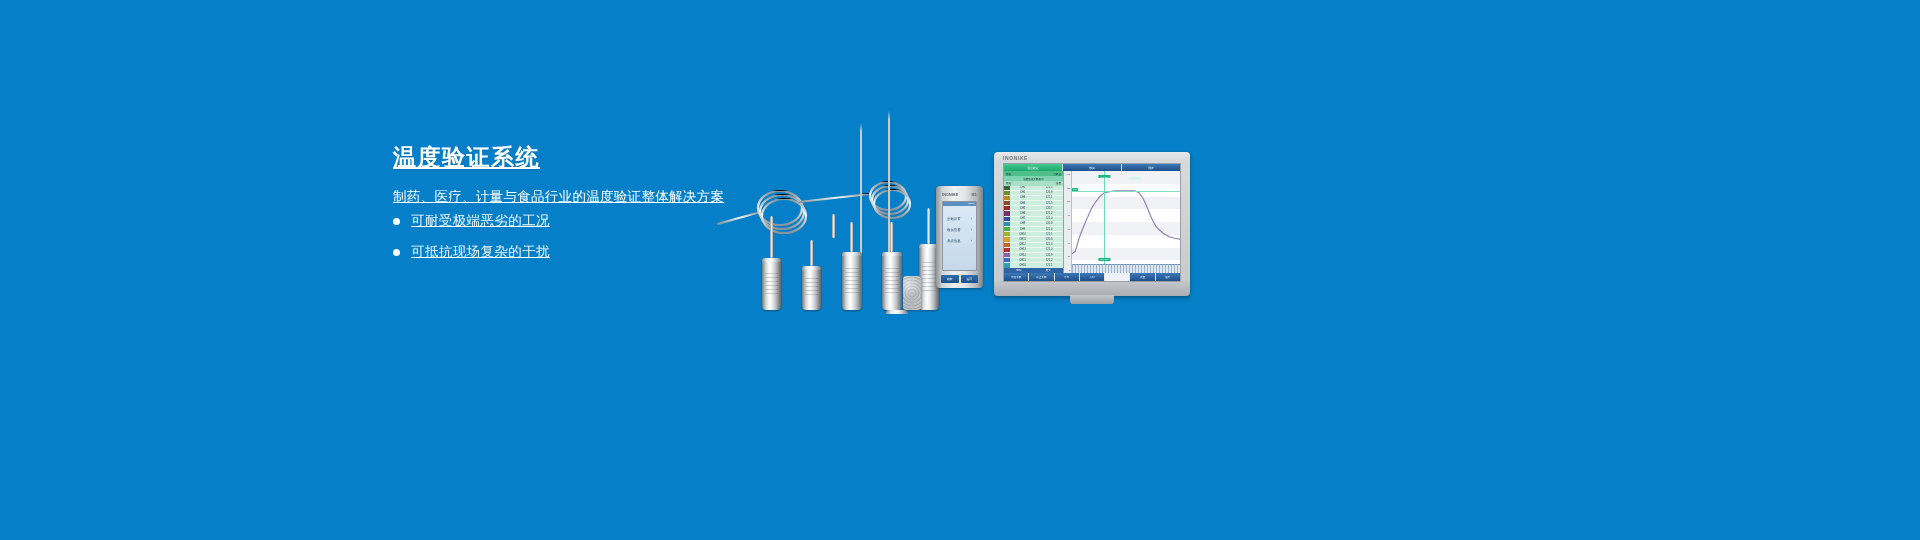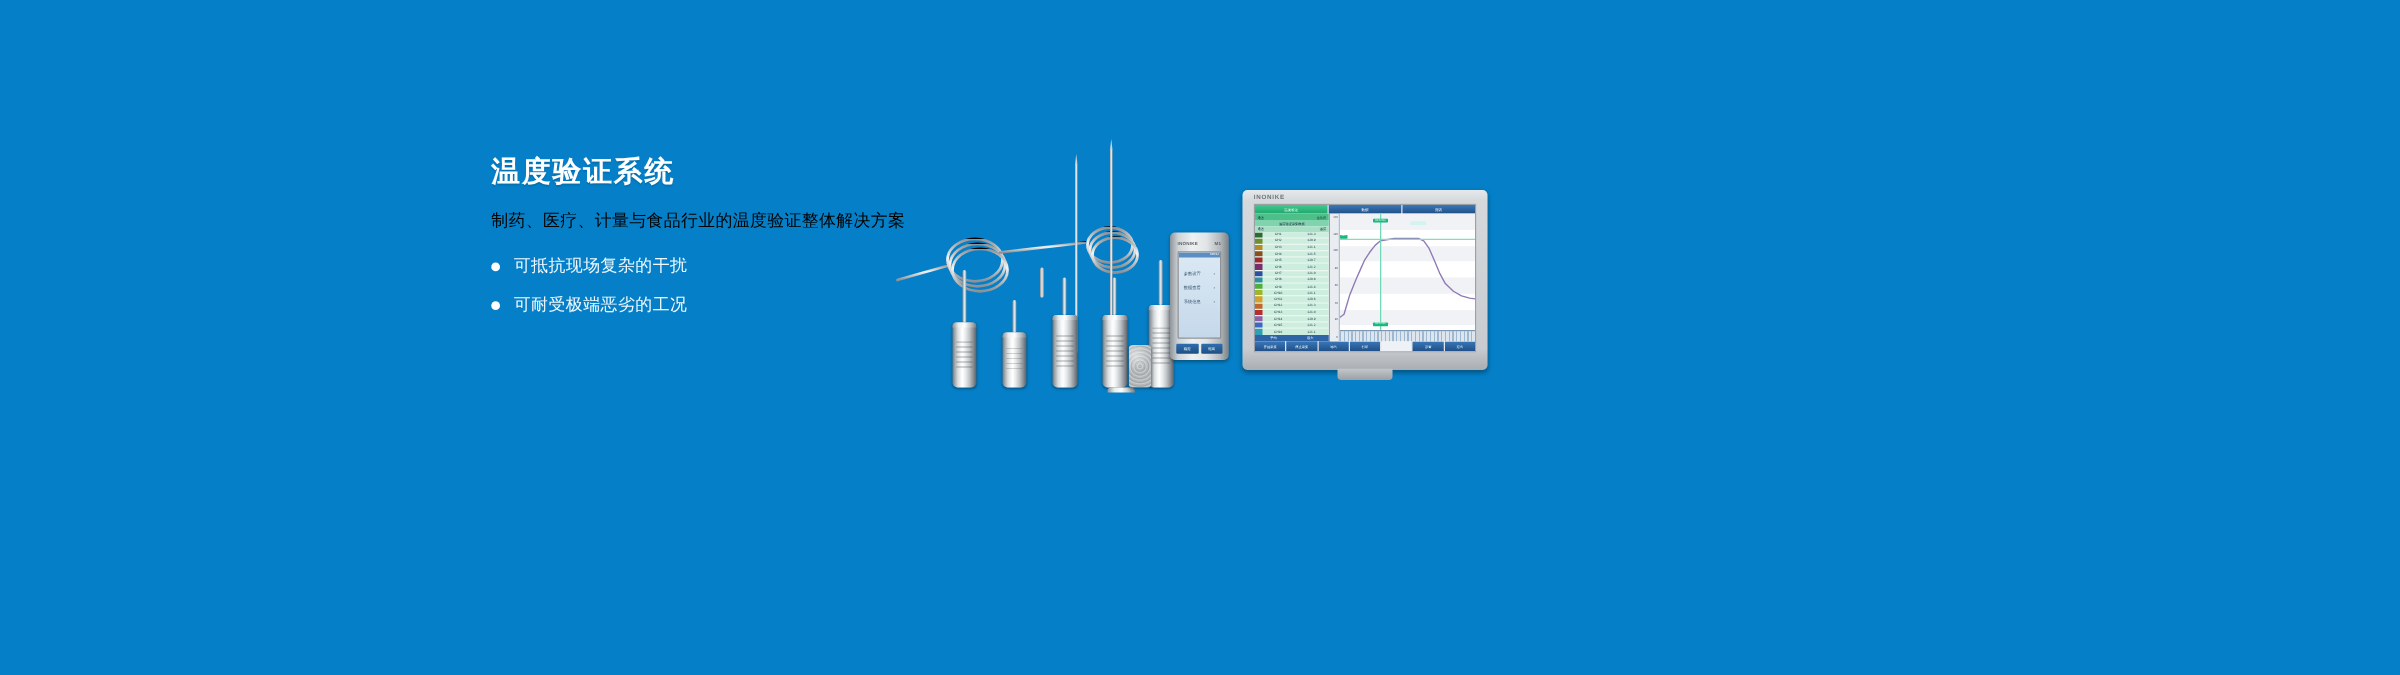--- a/index.html
+++ b/index.html
@@ -5,29 +5,29 @@
   * { margin:0; padding:0; box-sizing:border-box; }
   html,body { width:1920px; height:540px; overflow:hidden; }
   body {
     background:#0580c8;
     font-family:"Liberation Sans","DejaVu Sans",sans-serif;
     position:relative;
   }
   .banner { position:absolute; inset:0; background:#0580c8; }
 
   
-  .copy { position:absolute; left:393px; top:124px; width:420px; color:#fff; }
+  .copy { position:absolute; left:393px; top:144px; width:420px; color:#fff;text-decoration:underline; }
   .headline {
     font-size:23px; font-weight:bold; letter-spacing:1.5px;
     color:#ffffff; line-height:1.2; margin-bottom:16px;
     text-shadow:0 1px 1px rgba(0,0,0,.12);
   }
   .subhead {
-    font-size:13.5px; font-weight:normal; color:#000000;
-    letter-spacing:.3px; line-height:1.4; margin-bottom:18px;
+    font-size:13.5px; font-weight:normal; color:#ffffff;
+    letter-spacing:.3px; line-height:1.4; margin-bottom:6px;
     white-space:nowrap;
   }
   .bullets { list-style:none; }
   .bullets li {
     font-size:13.5px; color:#f2f9fe; letter-spacing:.4px;
     line-height:1.4; margin-bottom:12px; display:flex; align-items:center;
   }
   .dot {
     width:7px; height:7px; border-radius:50%; background:#fff;
     display:inline-block; margin-right:11px; flex:0 0 auto;
@@ -234,25 +234,25 @@
 <body>
 
 <div class="banner">
 
   <div class="copy">
     <div class="headline">温度验证系统</div>
     <div class="subhead">制药、医疗、计量与食品行业的温度验证整体解决方案</div>
     <ul class="bullets">
       <li>
         <span class="dot"></span>
-        <span>可抵抗现场复杂的干扰</span>
+        <span>可耐受极端恶劣的工况</span>
       </li>
       <li>
         <span class="dot"></span>
-        <span>可耐受极端恶劣的工况</span>
+        <span>可抵抗现场复杂的干扰</span>
       </li>
     </ul>
   </div>
 
   <div class="products">
 
     <svg class="coil-svg" width="360" height="180" viewBox="0 0 360 180">
       <defs>
         <linearGradient id="wire" x1="0" y1="0" x2="0" y2="1">
           <stop offset="0%" stop-color="#7d8budge"></stop>

